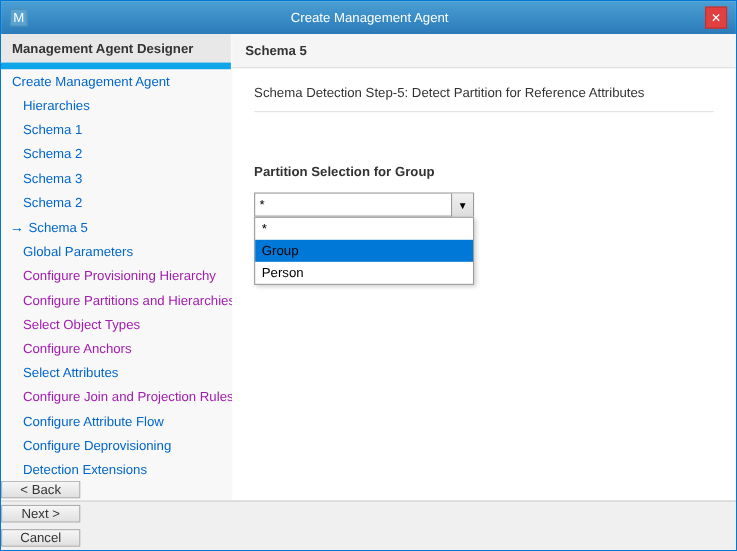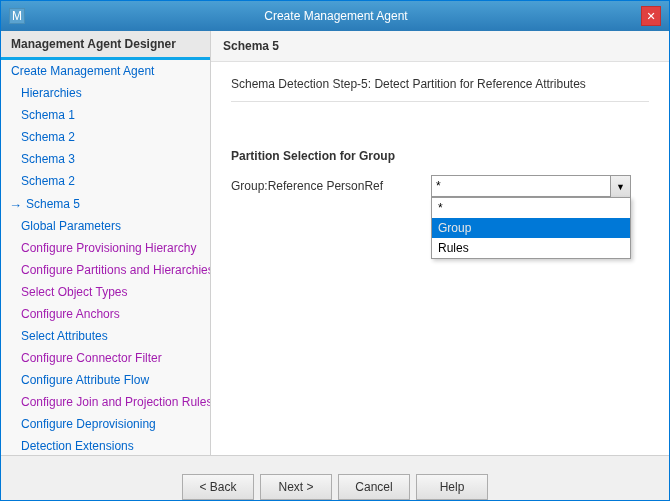--- a/index.html
+++ b/index.html
@@ -70,21 +70,21 @@
       background: #f8f8f8;
       border-right: 1px solid #d0d0d0;
       overflow-y: auto;
       flex-shrink: 0;
     }
 
     .sidebar-header {
       background: #e8e8e8;
       padding: 6px 10px;
       font-weight: bold;
-      border-bottom: 3px solid #0ea5e9;
+      border-bottom: 6px solid #0ea5e9;
       color: #333;
     }
 
     .sidebar-item {
       padding: 4px 10px 4px 20px;
       cursor: pointer;
       color: #0066cc;
       white-space: nowrap;
     }
 
@@ -186,32 +186,33 @@
     }
 
     .dropdown-list-item {
       padding: 3px 6px;
       cursor: pointer;
       font-size: 12px;
     }
 
     .dropdown-list-item.highlighted {
       background: #0078d7;
-      color: #e5e5e5;
+      color: #000000;
     }
 
     .bottom-bar {
       height: 45px;
       background: #f0f0f0;
       border-top: 1px solid #d0d0d0;
       display: flex;
-      align-items: flex-end;
+      align-items: flex-start;
       justify-content: center;
       gap: 6px;
       flex-shrink: 0;
+      flex-direction: column;
     }
 
     .btn {
       height: 26px;
       min-width: 72px;
       padding: 0 12px;
       border: 1px solid #adadad;
       background: linear-gradient(to bottom, #f6f6f6, #e0e0e0);
       cursor: pointer;
       font-size: 12px;
@@ -251,49 +252,47 @@
       <div class="sidebar-item active-arrow">
         <span class="arrow-indicator">→</span>
         <span>Schema 5</span>
       </div>
       <div class="sidebar-item">Global Parameters</div>
       <div class="sidebar-item grayed">Configure Provisioning Hierarchy</div>
       <div class="sidebar-item grayed">Configure Partitions and Hierarchies</div>
       <div class="sidebar-item grayed">Select Object Types</div>
       <div class="sidebar-item grayed">Configure Anchors</div>
       <div class="sidebar-item">Select Attributes</div>
-      <div class="sidebar-item grayed">Configure Connector Filter</div>
+      <div class="sidebar-item grayed">Configure Join and Projection Rules</div>
       <div class="sidebar-item">Configure Attribute Flow</div>
-      <div class="sidebar-item grayed">Configure Join and Projection Rules</div>
       <div class="sidebar-item">Configure Deprovisioning</div>
       <div class="sidebar-item">Detection Extensions</div>
     </div>
 
     <div class="main-panel">
       <div class="main-header">Schema 5</div>
 
       <div class="main-content">
         <div class="step-description">Schema Detection Step-5: Detect Partition for Reference Attributes</div>
 
         <div class="partition-section">
           <div class="partition-title">Partition Selection for Group</div>
 
           <div class="field-row">
-            <div class="field-label">Group:Reference PersonRef</div>
 
             <div class="dropdown-wrapper">
               <div style="position:relative; width:200px; height:22px; border:1px solid #999; background:white; display:flex; align-items:center; padding-left:4px;">
                 <span style="flex:1;">*</span>
                 <div class="dropdown-arrow">▼</div>
               </div>
 
               <div class="dropdown-list">
                 <div class="dropdown-list-item">*</div>
                 <div class="dropdown-list-item highlighted">Group</div>
-                <div class="dropdown-list-item">Rules</div>
+                <div class="dropdown-list-item">Person</div>
               </div>
             </div>
           </div>
         </div>
       </div>
     </div>
 
   </div>
 
   <div class="bottom-bar">

